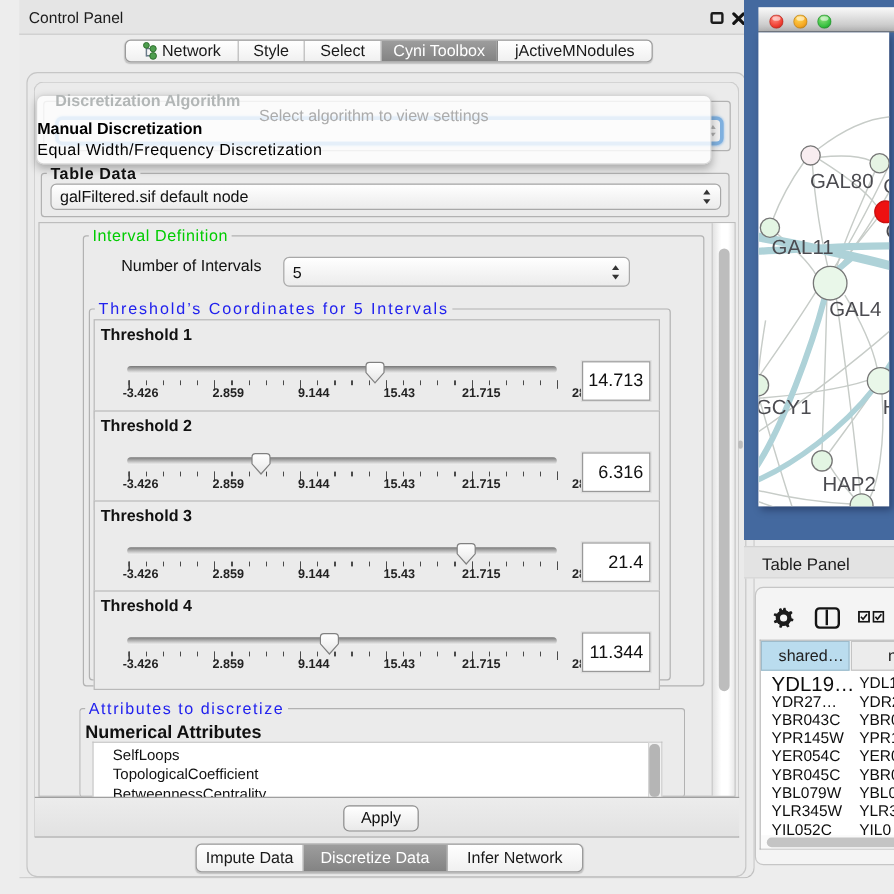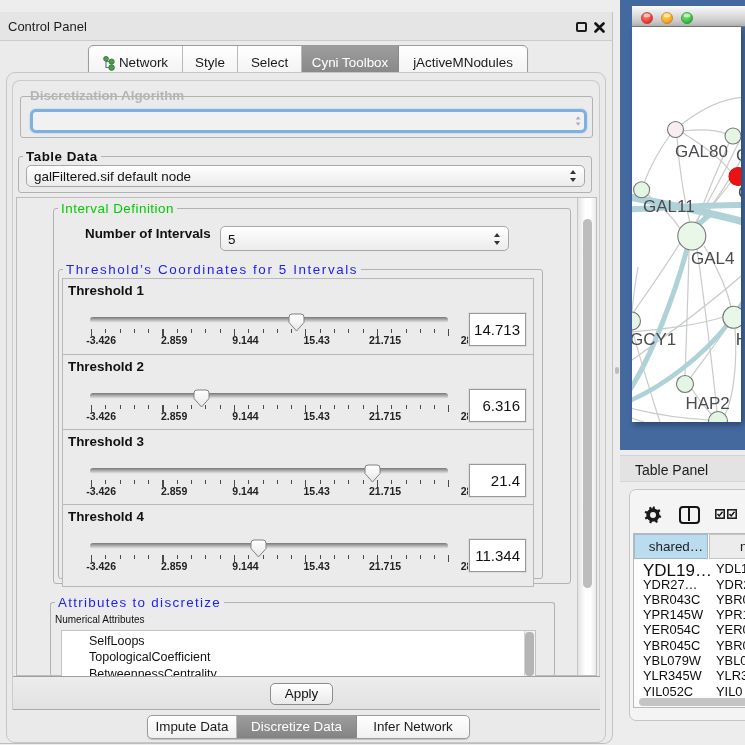--- a/index.html
+++ b/index.html
@@ -1,20 +1,20 @@
 <!DOCTYPE html>
 <html><head><meta charset="utf-8"><style>
 * { margin:0; padding:0; box-sizing:border-box; }
 html,body { width:745px; height:745px; overflow:hidden; }
 body { font-family:"Liberation Sans", sans-serif; background:#ededed; position:relative; }
 .abs { position:absolute; }
 
 
-#cp { position:absolute; left:0; top:0; width:613px; height:732px; background:#ebebeb;
-  border-right:1px solid #c2c2c2; border-bottom:1px solid #bdbdbd; border-bottom-right-radius:9px;margin-top:12px; }
+#cp { position:absolute; left:16px; top:0; width:613px; height:732px; background:#ebebeb;
+  border-right:1px solid #c2c2c2; border-bottom:1px solid #bdbdbd; border-bottom-right-radius:9px; }
 #cptitle { position:absolute; left:0; top:0; width:100%; height:29px; background:#e5e5e5; border-bottom:1px solid #cccccc; }
 #cptitle .t { position:absolute; left:8px; top:7px; font-size:13px; color:#1c1c1c; }
 .floaticon { position:absolute; left:576px; top:10px; width:11px; height:10px; border:2px solid #1b1b1b; border-radius:2px; }
 
 
 .seg { position:absolute; display:flex; border:1px solid #9b9b9b; border-radius:5px; overflow:hidden;
   background:linear-gradient(#ffffff,#f0f0f0); box-shadow:0 1px 1px rgba(0,0,0,0.18); }
 .seg .s { font-size:13.4px; color:#1a1a1a; text-align:center; line-height:18px; border-right:1px solid #b9b9b9; padding:0 10px; white-space:nowrap; display:flex; align-items:center; justify-content:center;}
 .seg .s:last-child { border-right:none; }
 .seg .sel { background:linear-gradient(#9d9d9d,#838383); color:#ffffff; border-right:1px solid #8a8a8a; }
@@ -53,21 +53,21 @@
 </style></head><body>
 
 <div id="cp">
 <div id="cptitle">
       <div class="t">Control Panel</div>
       <div class="floaticon"></div>
       <svg style="position:absolute;left:594px;top:10px" width="11" height="11" viewBox="0 0 11 11">
         <path d="M1.5,1.5 L9.5,9.5 M9.5,1.5 L1.5,9.5" stroke="#141414" stroke-width="2.6" stroke-linecap="round"></path>
       </svg>
     </div>
-<div class="seg" style="left:88px;top:33px;height:36px">
+<div class="seg" style="left:88px;top:33px;height:19px">
 <div class="s" style="width:94px;padding:0">
 <svg width="12" height="15" viewBox="0 0 12 15" style="margin-right:4px">
           <g stroke="#6a7a8a" stroke-width="1.2" fill="none">
             <path d="M3,3 L3,12"></path>
             <path d="M3,5.5 L8,5.5"></path>
             <path d="M3,11.5 L8,11.5"></path>
           </g>
 <circle cx="3" cy="2.8" r="2.4" fill="#4e9e4e" stroke="#2e6e2e" stroke-width="0.8"></circle>
 <circle cx="8.6" cy="5.6" r="2.6" fill="#4e9e4e" stroke="#2e6e2e" stroke-width="0.8"></circle>
 <circle cx="8.6" cy="11.6" r="2.8" fill="#4e9e4e" stroke="#2e6e2e" stroke-width="0.8"></circle>
@@ -89,21 +89,21 @@
 <div class="combo" style="left:26px;top:153px;width:559px;height:22px">
       <div class="cv">galFiltered.sif default node</div>
       <div class="spin"></div>
     </div>
 <div class="abs" style="left:16px;top:185px;width:581px;height:479px;border:1px solid #bdbdbd;background:#ebebeb"></div>
 <div class="abs" style="left:577px;top:186px;width:19px;height:477px;background:linear-gradient(90deg,#e3e3e3,#ffffff 40%,#ffffff 70%,#e9e9e9);border-left:1px solid #c7c7c7"></div>
 <div class="abs" style="left:582.5px;top:207px;width:9px;height:369px;background:#bdbdbd;border-radius:4.5px"></div>
 <div class="grp" style="left:53px;top:196px;width:518px;height:376px">
       <div class="gt greent">Interval Definition</div>
     </div>
-<div class="abs" style="left:85px;top:214px;font-size:13.4px;font-weight:bold;color:#111">Number of Intervals</div>
+<div class="abs" style="left:85px;top:214px;font-size:13.4px;font-weight:normal;color:#111">Number of Intervals</div>
 <div class="combo" style="left:220px;top:214px;width:289px;height:25px">
       <div class="cv">5</div>
       <div class="spin"></div>
     </div>
 <div class="grp" style="left:58px;top:257px;width:485px;height:310px">
       <div class="gt bluet" style="letter-spacing:1.6px">Threshold’s Coordinates for 5 Intervals</div>
     </div>
 <div class="trow" style="top:266px">
 <div class="tlabel">Threshold 1</div>
 <div class="track" style="top:38px"></div>
@@ -192,34 +192,39 @@
             <stop offset="1" stop-color="#e4e4e4"></stop>
           </linearGradient>
         </defs>
 <path d="M1,4 Q1,1 4,1 L13,1 Q16,1 16,4 L16,9.5 L8.5,18 L1,9.5 Z" fill="url(#tg19534)" stroke="#808080" stroke-width="1"></path>
 </svg>
 <div class="vbox">11.344</div>
 </div>
 <div class="grp" style="left:50px;top:590px;width:505px;height:74px;border-bottom:none">
       <div class="gt bluet" style="letter-spacing:1.3px">Attributes to discretize</div>
     </div>
-<div class="abs" style="left:55px;top:602px;font-size:10px;font-weight:normal;color:#111">Numerical Attributes</div>
+<div class="abs" style="left:55px;top:602px;font-size:15px;font-weight:bold;color:#111">Numerical Attributes</div>
 <div class="abs" style="left:61px;top:618px;width:475px;height:46px;background:#ffffff;border:1px solid #c2c2c2;border-bottom:none;font-size:12.5px;color:#111">
-      <div style="padding:2px 0 0 27px;line-height:16.3px">SelfLoops<br>TopologicalCoefficient<br>BetweennessCentrality</div>
+      <div style="padding:2px 0 0 16px;line-height:16.3px">SelfLoops<br>TopologicalCoefficient<br>BetweennessCentrality</div>
       <div class="abs" style="right:0;top:0;width:11px;height:46px;background:#f2f2f2;border-left:1px solid #d5d5d5"></div>
       <div class="abs" style="right:1px;top:1px;width:9px;height:44px;background:#b5b5b5;border-radius:4px"></div>
     </div>
 <div class="abs" style="left:13px;top:664px;width:587px;height:34px;background:linear-gradient(#ececec,#e2e2e2);border-top:1px solid #9f9f9f;border-bottom:1px solid #ababab"></div>
 <div class="abs" style="left:270px;top:671px;width:63px;height:22px;background:linear-gradient(#ffffff,#e9e9e9);border:1px solid #8d8d8d;border-radius:5px;font-size:13.4px;color:#111;text-align:center;line-height:20px">Apply</div>
 <div class="seg" style="left:147px;top:703px;height:24px">
 <div class="s" style="width:89px;line-height:22px">Impute Data</div>
 <div class="s sel" style="width:120px;line-height:22px">Discretize Data</div>
 <div class="s" style="width:112px;line-height:22px">Infer Network</div>
 </div>
 <div class="abs" style="left:30px;top:76px;font-size:13.4px;font-weight:bold;color:#b2b6b6;z-index:7">Discretization Algorithm</div>
+<div class="abs" style="left:14px;top:79px;width:563px;height:58px;z-index:6;background:rgba(255,255,255,0.80);border:1px solid rgba(170,170,170,0.45);border-radius:6px;box-shadow:0 3px 7px rgba(0,0,0,0.28)">
+      <div class="abs" style="left:0;top:9px;width:100%;text-align:center;font-size:13.4px;color:#acacac">Select algorithm to view settings</div>
+      <div class="abs" style="left:0;top:20px;font-size:13.4px;font-weight:bold;color:#000">Manual Discretization</div>
+      <div class="abs" style="left:0;top:37px;font-size:13.4px;color:#000;letter-spacing:0.4px">Equal Width/Frequency Discretization</div>
+    </div>
 </div>
 <div class="abs" style="left:615px;top:367px;width:4px;height:7px;background:#bdbdbd;border-radius:2px"></div>
 <div class="abs" style="left:620px;top:0;width:125px;height:450px;background:#44699f">
 <div class="abs" style="left:12px;top:6px;right:0;height:21px;background:linear-gradient(#fafafa,#cfcfcf 70%,#b3b3b3);border-bottom:1px solid #7a7a7a">
 <svg class="abs" style="left:9px;top:5.5px" width="12" height="12" viewBox="0 0 12 12">
         <defs>
           <radialGradient id="tl9" cx="0.4" cy="0.3" r="0.8">
             <stop offset="0" stop-color="#ff8a7e"></stop>
             <stop offset="0.7" stop-color="#ee3b2f"></stop>
             <stop offset="1" stop-color="#b5281e"></stop>

